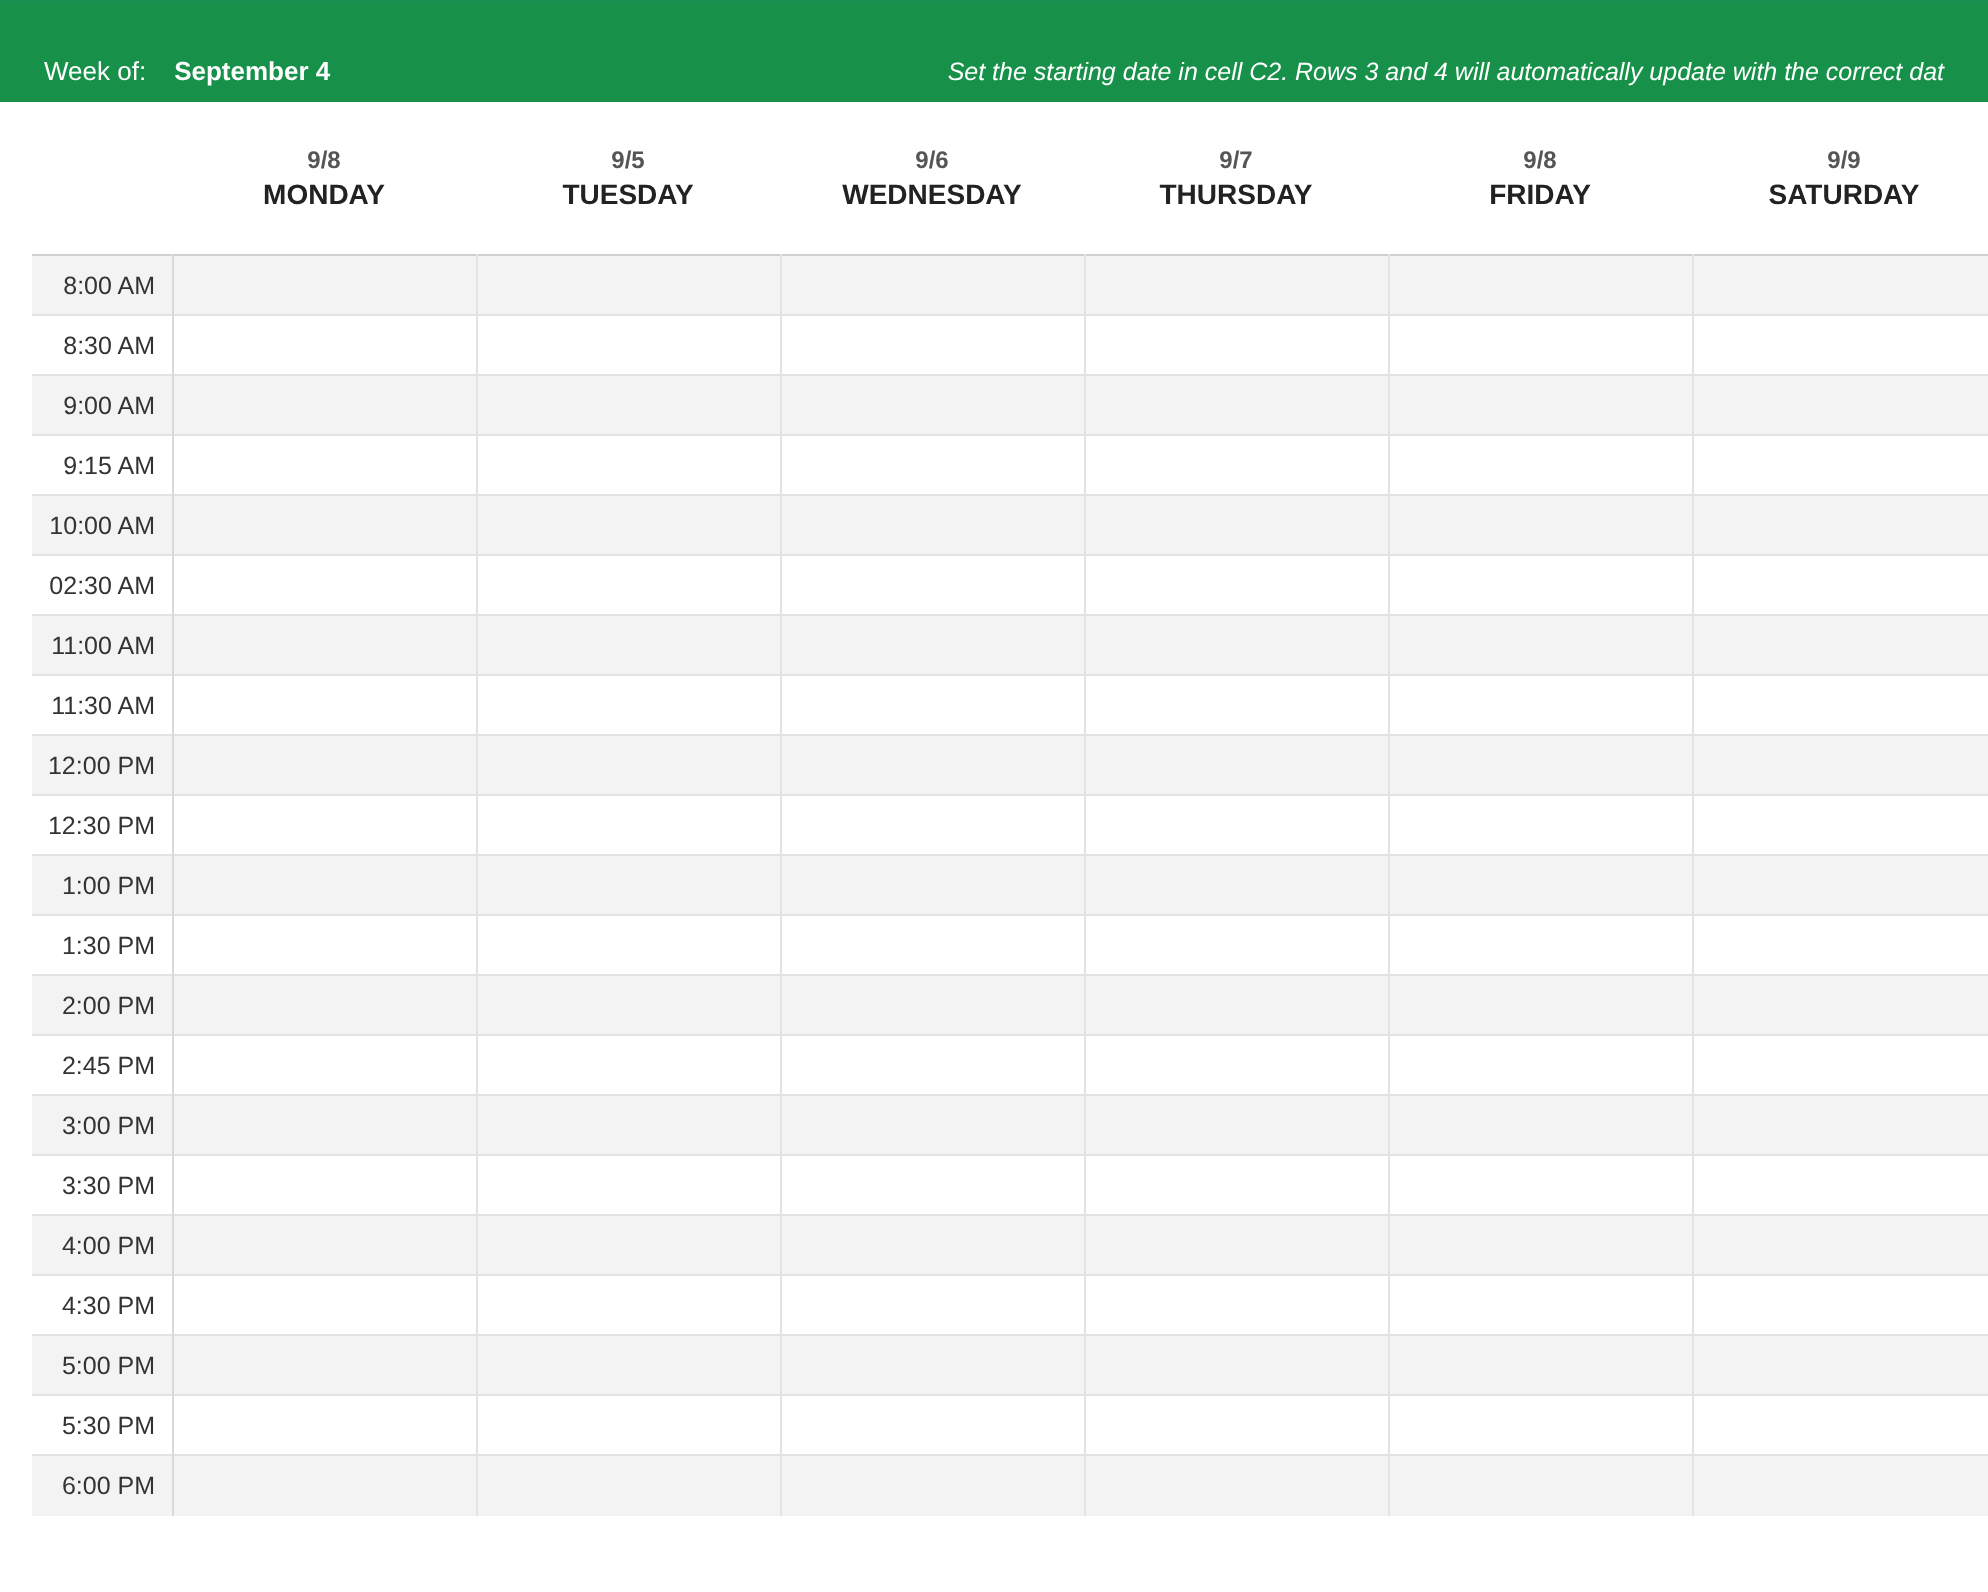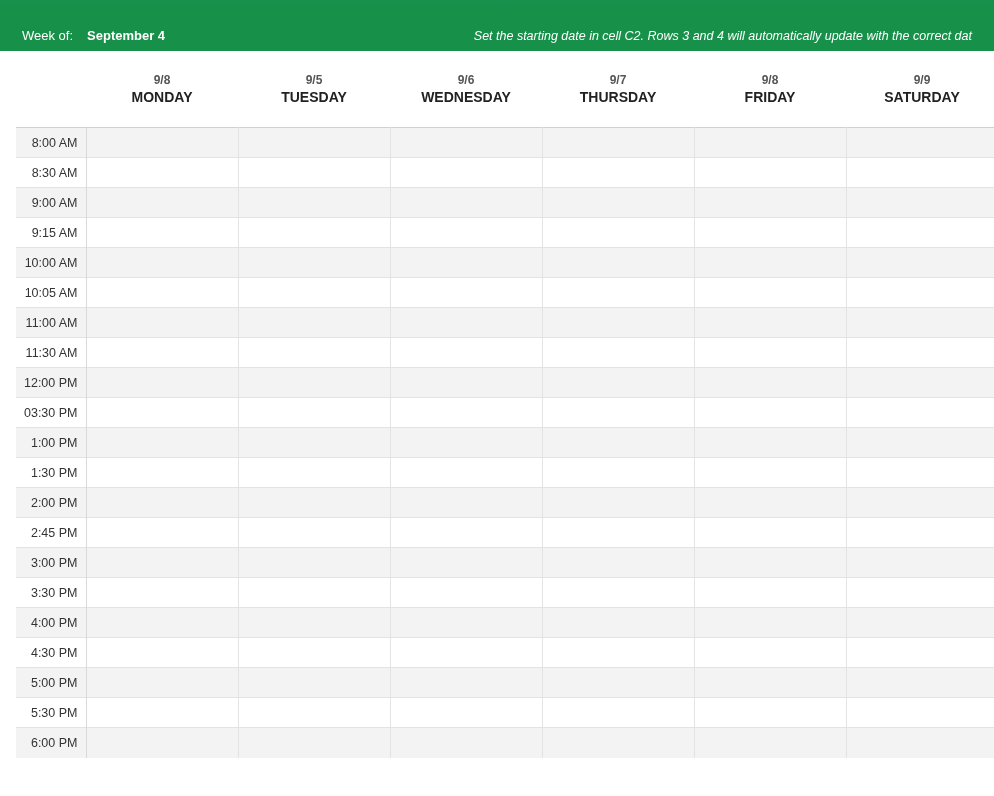--- a/index.html
+++ b/index.html
@@ -186,21 +186,21 @@
           <td class="time-cell time-border-top">10:00 AM</td>
           <td class="slot-cell"></td>
           <td class="slot-cell"></td>
           <td class="slot-cell"></td>
           <td class="slot-cell"></td>
           <td class="slot-cell"></td>
           <td class="slot-cell"></td>
         </tr>
         <tr>
           <td class="gutter-cell"></td>
-          <td class="time-cell time-border-top">10:05 AM</td>
+          <td class="time-cell time-border-top">02:30 AM</td>
           <td class="slot-cell"></td>
           <td class="slot-cell"></td>
           <td class="slot-cell"></td>
           <td class="slot-cell"></td>
           <td class="slot-cell"></td>
           <td class="slot-cell"></td>
         </tr>
         <tr class="striped">
           <td class="gutter-cell"></td>
           <td class="time-cell time-border-top">11:00 AM</td>
@@ -226,21 +226,21 @@
           <td class="time-cell time-border-top">12:00 PM</td>
           <td class="slot-cell"></td>
           <td class="slot-cell"></td>
           <td class="slot-cell"></td>
           <td class="slot-cell"></td>
           <td class="slot-cell"></td>
           <td class="slot-cell"></td>
         </tr>
         <tr>
           <td class="gutter-cell"></td>
-          <td class="time-cell time-border-top">03:30 PM</td>
+          <td class="time-cell time-border-top">12:30 PM</td>
           <td class="slot-cell"></td>
           <td class="slot-cell"></td>
           <td class="slot-cell"></td>
           <td class="slot-cell"></td>
           <td class="slot-cell"></td>
           <td class="slot-cell"></td>
         </tr>
         <tr class="striped">
           <td class="gutter-cell"></td>
           <td class="time-cell time-border-top">1:00 PM</td>

